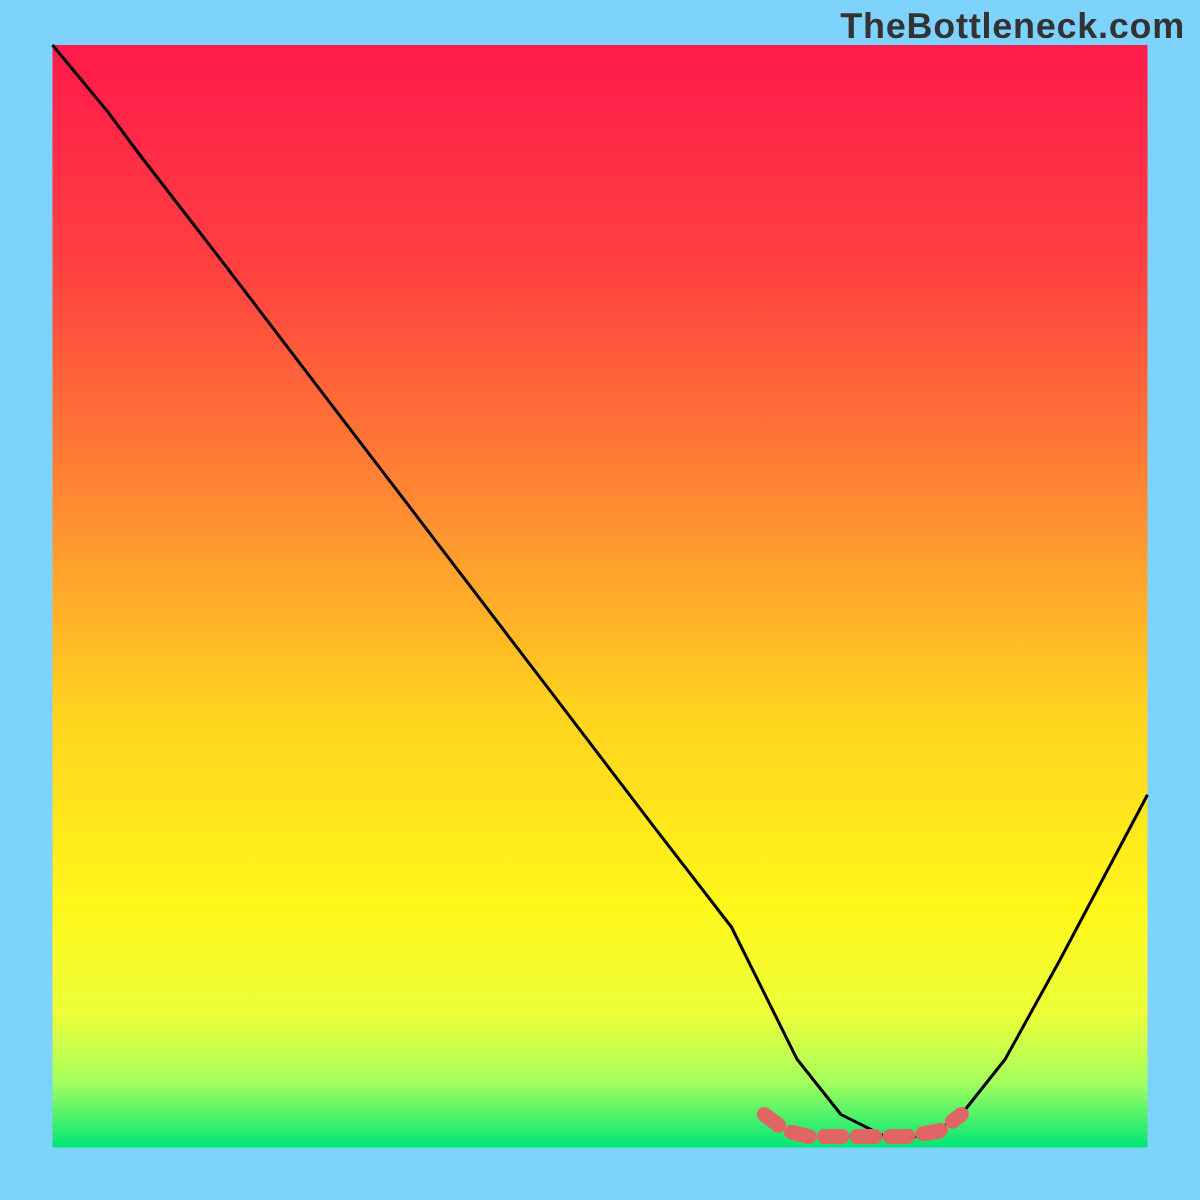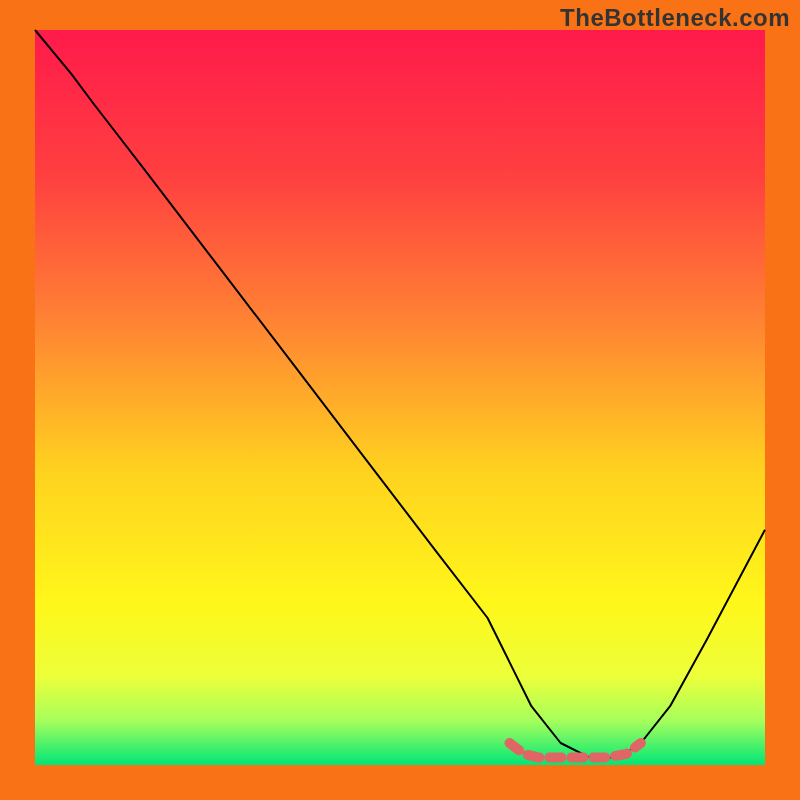--- a/index.html
+++ b/index.html
@@ -8,21 +8,21 @@
     width: 800px;
     height: 800px;
     background: #000;
     font-family: Arial, Helvetica, sans-serif;
     overflow: hidden;
   }
   .frame {
     position: relative;
     width: 800px;
     height: 800px;
-    background: #f97316;
+    background: #7dd3fc;
   }
   .watermark {
     position: absolute;
     top: 4px;
     right: 10px;
     font-size: 24px;
     font-weight: bold;
     color: #333333;
     letter-spacing: 0.5px;
     z-index: 5;

